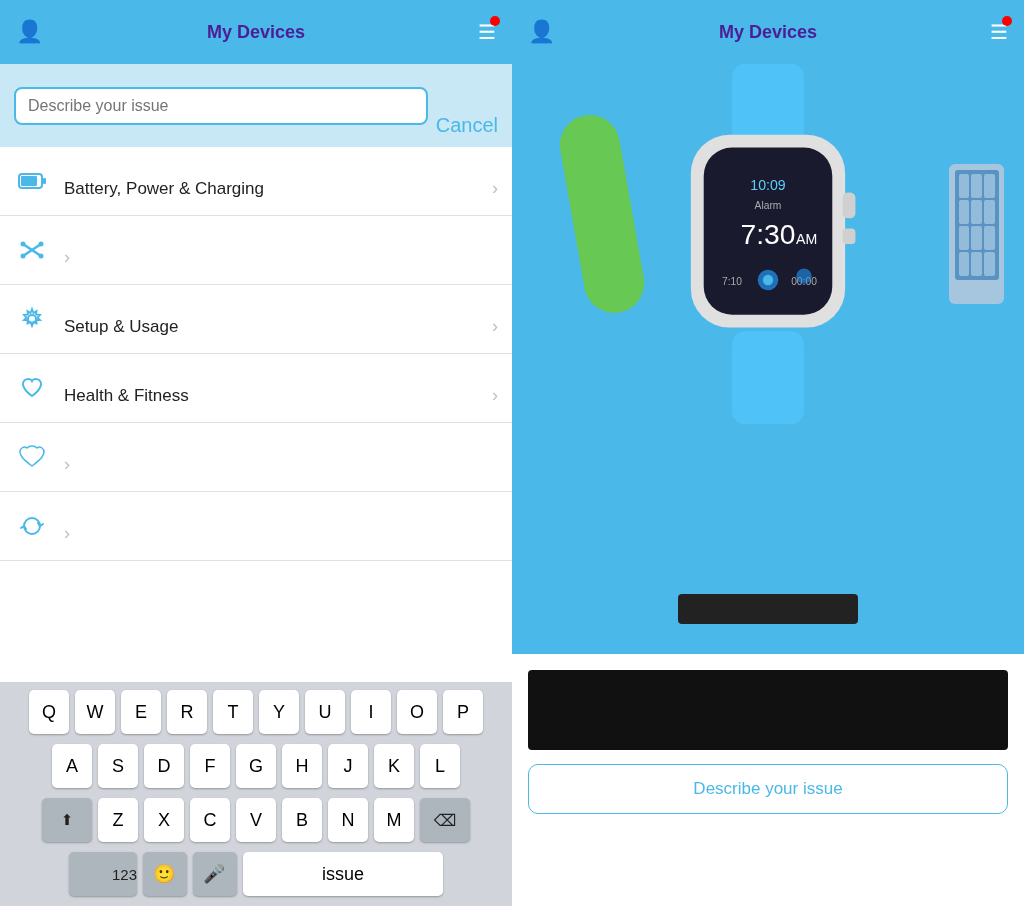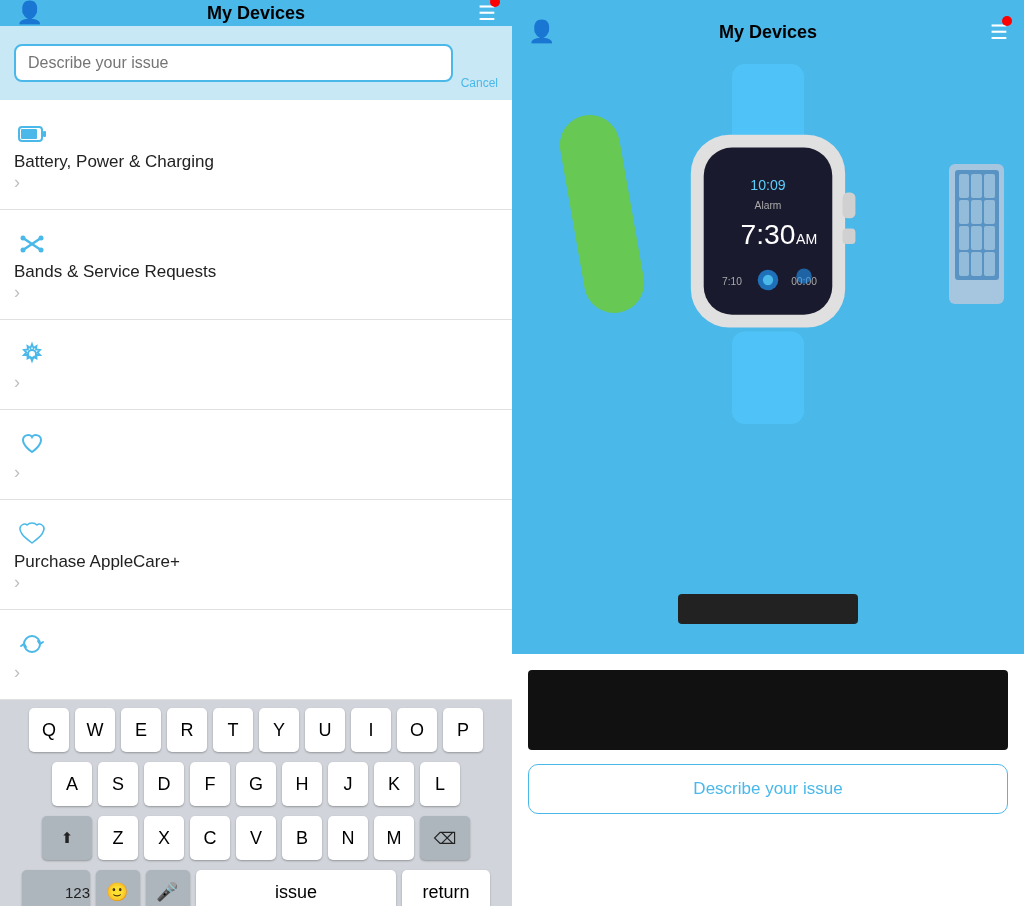--- a/index.html
+++ b/index.html
@@ -25,21 +25,21 @@
       background: #4ab8e8;
       height: 64px;
       display: flex;
       align-items: center;
       justify-content: space-between;
       padding: 0 16px;
       position: relative;
     }
 
     .header-title {
-      color: #000000;
+      color: #4c1d95;
       font-size: 18px;
       font-weight: 600;
       position: absolute;
       left: 50%;
       transform: translateX(-50%);
     }
 
     .header-icon {
       color: white;
       font-size: 22px;
@@ -81,41 +81,40 @@
       border: none;
       outline: none;
       width: 100%;
       font-size: 16px;
       color: #999;
       background: transparent;
     }
 
     .cancel-btn {
       color: #4ab8e8;
-      font-size: 12px;
+      font-size: 20px;
       background: none;
       border: none;
       cursor: pointer;
       font-weight: 400;
       margin-top: 40px;
     }
 
     .menu-list {
       flex: 1;
       background: white;
     }
 
     .menu-item {
       display: flex;
-      align-items: flex-start;
+      align-items: flex-end;
       padding: 16px 14px;
       border-bottom: 1px solid #e0e0e0;
       cursor: pointer;
       background: white;
-      flex-direction: column;
     }
 
     .menu-icon {
       width: 36px;
       height: 36px;
       display: flex;
       align-items: center;
       justify-content: center;
       margin-right: 14px;
       color: #4ab8e8;
@@ -359,51 +358,51 @@
       <div class="menu-icon">
         <svg width="28" height="28" viewBox="0 0 28 28">
           <line x1="5" y1="8" x2="23" y2="20" stroke="#4ab8e8" stroke-width="2.5" stroke-linecap="round"></line>
           <line x1="23" y1="8" x2="5" y2="20" stroke="#4ab8e8" stroke-width="2.5" stroke-linecap="round"></line>
           <circle cx="5" cy="8" r="2.5" fill="#4ab8e8"></circle>
           <circle cx="23" cy="8" r="2.5" fill="#4ab8e8"></circle>
           <circle cx="5" cy="20" r="2.5" fill="#4ab8e8"></circle>
           <circle cx="23" cy="20" r="2.5" fill="#4ab8e8"></circle>
         </svg>
       </div>
-      <span class="menu-label">Bands &amp; Service Requests</span>
       <span class="chevron">›</span>
     </div>
 
     <div class="menu-item">
       <div class="menu-icon">
         <svg width="28" height="28" viewBox="0 0 28 28">
           <circle cx="14" cy="14" r="4" fill="none" stroke="#4ab8e8" stroke-width="2"></circle>
           <path d="M14 4 L15.5 8 L18.5 6 L18 9.5 L22 10 L19.5 12.5 L22 15 L18.5 15 L18.5 18.5 L15.5 17 L14 21 L12.5 17 L9.5 18.5 L9.5 15 L6 15 L8.5 12.5 L6 10 L10 9.5 L9.5 6 L12.5 8 Z" fill="none" stroke="#4ab8e8" stroke-width="1.8"></path>
         </svg>
       </div>
+      <span class="menu-label">Setup &amp; Usage</span>
       <span class="chevron">›</span>
     </div>
 
     <div class="menu-item">
       <div class="menu-icon">
         <svg width="28" height="28" viewBox="0 0 28 28">
           <path d="M14 22 C14 22 5 16 5 10 C5 7 7.5 5 10.5 5 C12 5 13.5 6 14 7 C14.5 6 16 5 17.5 5 C20.5 5 23 7 23 10 C23 16 14 22 14 22Z" fill="none" stroke="#4ab8e8" stroke-width="2"></path>
         </svg>
       </div>
+      <span class="menu-label">Health &amp; Fitness</span>
       <span class="chevron">›</span>
     </div>
 
     <div class="menu-item">
       <div class="menu-icon">
         <svg width="28" height="28" viewBox="0 0 28 28">
           <path d="M14 3 C11 3 9 5 9 5 C9 5 7 3 4 5 C1 7 2 11 4 14 C6 17 14 23 14 23 C14 23 22 17 24 14 C26 11 27 7 24 5 C21 3 19 5 19 5 C19 5 17 3 14 3Z" fill="none" stroke="#4ab8e8" stroke-width="1.5"></path>
           <text x="14" y="17" text-anchor="middle" font-size="10" fill="#4ab8e8"></text>
         </svg>
       </div>
-      <span class="menu-label">Purchase AppleCare+</span>
       <span class="chevron">›</span>
     </div>
 
     <div class="menu-item">
       <div class="menu-icon">
         <svg width="28" height="28" viewBox="0 0 28 28">
           <path d="M6 14 A8 8 0 0 1 22 14" fill="none" stroke="#4ab8e8" stroke-width="2" stroke-linecap="round"></path>
           <path d="M22 14 A8 8 0 0 1 6 14" fill="none" stroke="#4ab8e8" stroke-width="2" stroke-linecap="round"></path>
           <polyline points="20,11 22,14 25,12" fill="none" stroke="#4ab8e8" stroke-width="2" stroke-linecap="round"></polyline>
           <polyline points="8,17 6,14 3,16" fill="none" stroke="#4ab8e8" stroke-width="2" stroke-linecap="round"></polyline>
@@ -447,21 +446,20 @@
       <div class="key">B</div>
       <div class="key">N</div>
       <div class="key">M</div>
       <div class="key special" style="min-width:50px;font-size:16px;">⌫</div>
     </div>
     <div class="bottom-row">
       <div class="key special num-key">123</div>
       <div class="key special" style="min-width:44px;font-size:18px;">🙂</div>
       <div class="key special" style="min-width:44px;font-size:18px;">🎤</div>
       <div class="key space-key">issue</div>
-      <div class="key return-key">return</div>
     </div>
   </div>
 
 </div>
 
 <div class="right-panel">
 
   <div class="right-header">
     <span class="header-icon">👤</span>
     <span class="header-title">My Devices</span>

